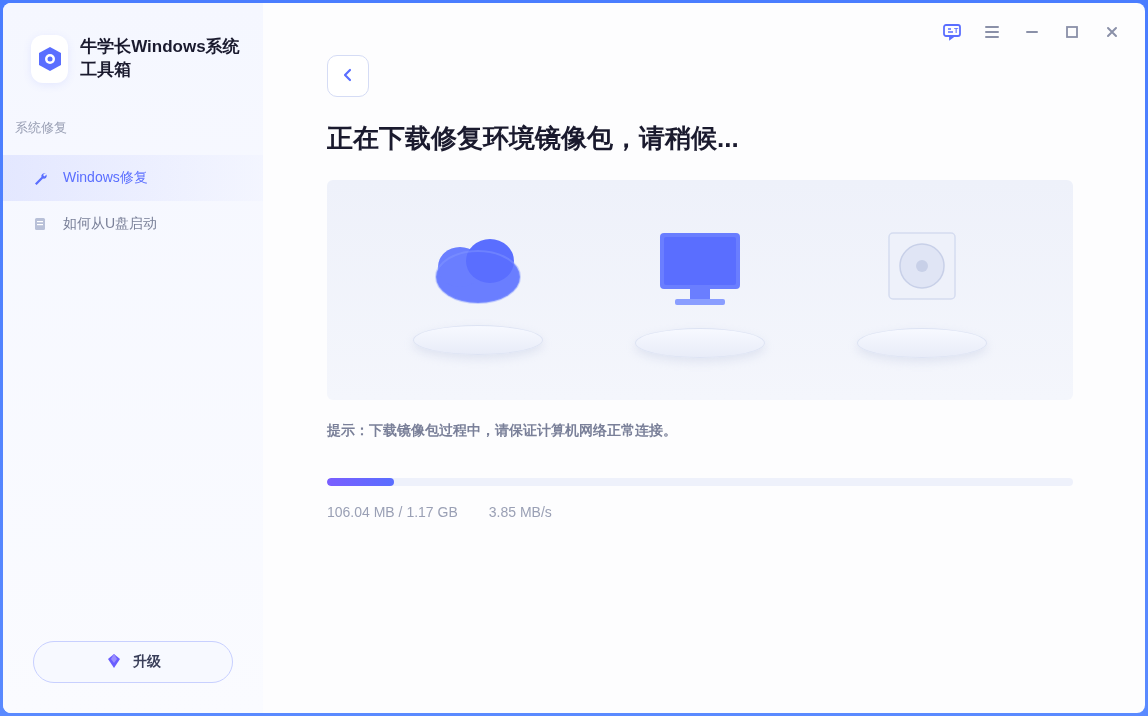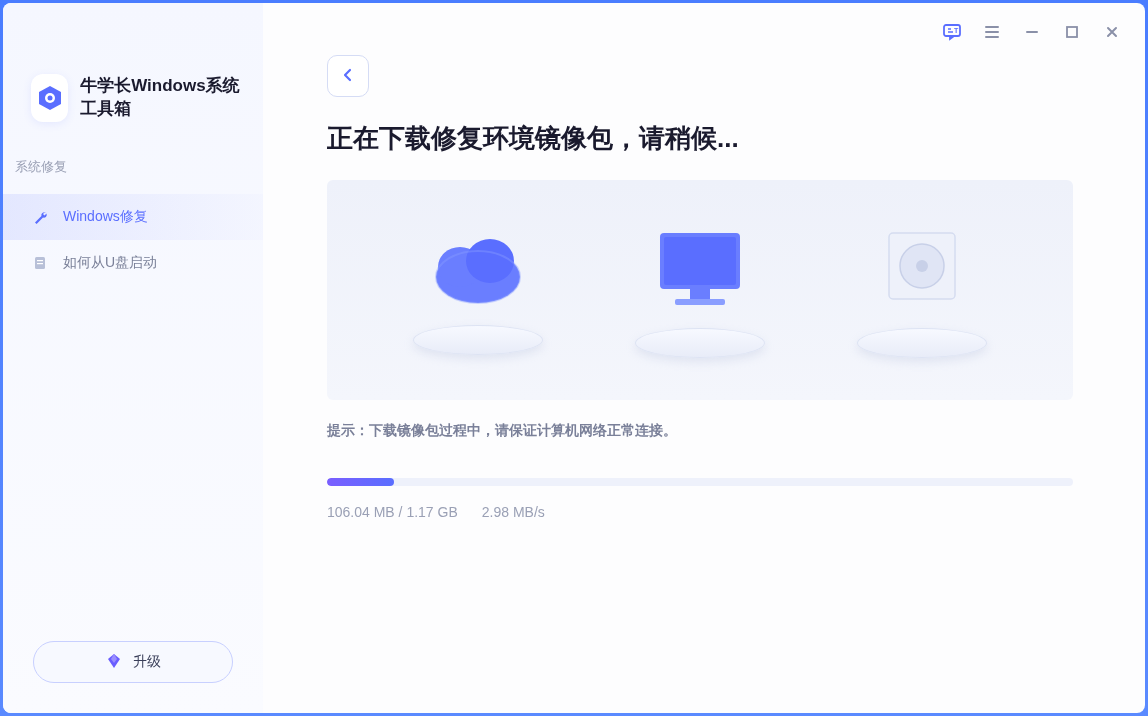--- a/index.html
+++ b/index.html
@@ -25,21 +25,20 @@
       background: linear-gradient(180deg, #f5f7ff 0%, #fafbff 100%);
       display: flex;
       flex-direction: column;
       padding-top: 32px;
     }
     .logo-area {
       display: flex;
       align-items: center;
       padding: 0 20px 0 28px;
       margin-bottom: 36px;
-      margin-top: 39px;
     }
     .logo-icon {
       width: 48px;
       height: 48px;
       background: #fff;
       border-radius: 12px;
       display: flex;
       align-items: center;
       justify-content: center;
       margin-right: 12px;
@@ -84,20 +83,21 @@
       border: 1.5px solid #c8d0ff;
       background: #f7f9ff;
       color: #3a3f5a;
       font-size: 14px;
       display: flex;
       align-items: center;
       justify-content: center;
       gap: 10px;
       cursor: pointer;
       position: relative;
+      font-weight: bold;
     }
     .upgrade-btn::before {
       content: '';
       position: absolute;
       width: 180px;
       height: 180px;
       border-radius: 50%;
       background: radial-gradient(circle, rgba(120,140,255,0.08) 0%, transparent 70%);
       bottom: -60px;
       left: -30px;
@@ -188,21 +188,21 @@
       margin-bottom: 18px;
     }
     .progress-fill {
       height: 100%;
       background: linear-gradient(90deg, #7a5eff 0%, #5a6eff 100%);
       border-radius: 5px;
       width: 9%;
     }
     .progress-info {
       display: flex;
-      gap: 24px;
+      gap: 31px;
       font-size: 14px;
       color: #9aa0b5;
     }
   </style>
 </head>
 <body>
 
 <div class="window">
   <aside class="sidebar">
     <div class="logo-area">
@@ -325,16 +325,16 @@
     </div>
 
     <div class="progress-bar">
       <div class="progress-fill"></div>
     </div>
 
     <div class="progress-info">
       <span>
         <span>106.04 MB</span> / <span>1.17 GB</span>
       </span>
-      <span>2.98 MB/s</span>
+      <span>3.85 MB/s</span>
     </div>
   </main>
 </div>
 
 </body></html>

